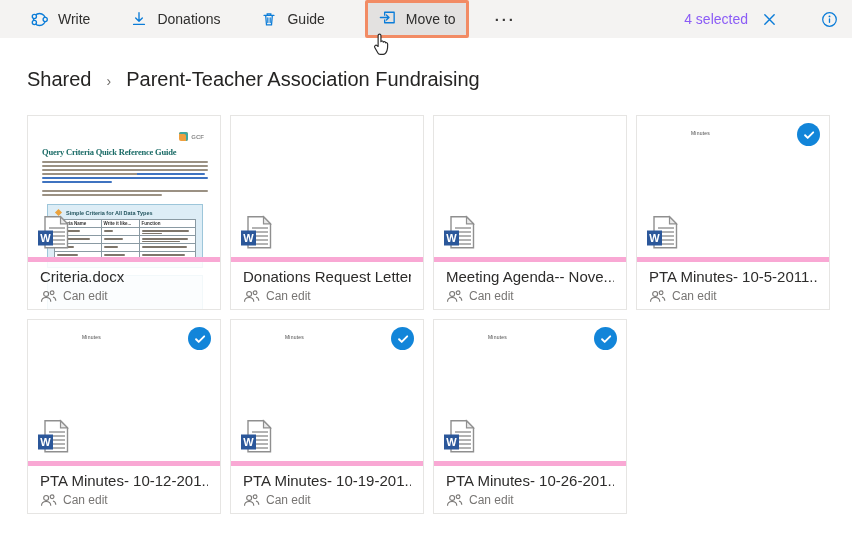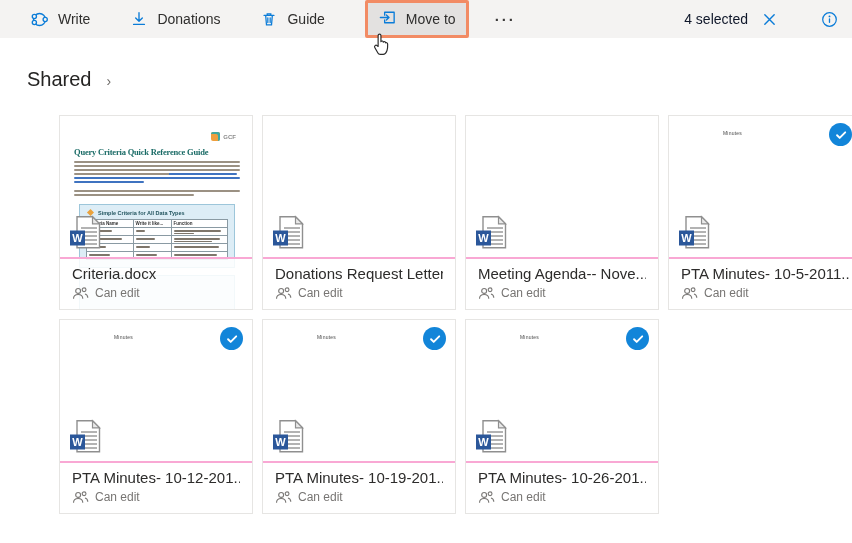--- a/index.html
+++ b/index.html
@@ -19,21 +19,21 @@
     margin-right:40px; cursor:pointer; white-space:nowrap;
   }
   .tb-item svg { display:block; }
   .moveto-btn {
     border:3px solid #f28b64; border-radius:2px; background:#e3e1e0;
     padding:5px 10px; margin-right:26px; display:flex; align-items:center; gap:9px;
     font-size:14px; color:#2f2e2d; cursor:pointer; position:relative;
   }
   .tb-more { letter-spacing:2px; font-weight:bold; color:#3b3a39; font-size:15px; }
   .tb-spacer { flex:1; }
-  .sel-count { font-size:14px; color:#0f172a; margin-right:14px; }
+  .sel-count { font-size:14px; color:#8b5cf6; margin-right:14px; }
   .x-btn { margin-right:44px; cursor:pointer; display:flex; }
   .info-btn { cursor:pointer; display:flex; }
 
   
   .hand-cursor { position:absolute; left:370px; top:30px; z-index:60; pointer-events:none; }
 
   
   .breadcrumb {
     margin:30px 0 0 27px; display:flex; align-items:center; gap:15px;
     font-size:20px; color:#252423;
@@ -41,26 +41,26 @@
   .crumb { cursor:pointer; }
   .crumb-sep { color:#6d6a67; font-size:14px; padding-top:3px; }
 
   
   .grid {
     margin:24px 0 0 27px;
     display:grid; grid-template-columns:repeat(4,194px); gap:9px 9px;
   }
   .card {
     width:194px; height:195px; background:#fff; border:1px solid #e6e5e3;
-    position:relative; cursor:pointer;margin-left:32px;
+    position:relative; cursor:pointer;
   }
   .preview { position:absolute; inset:0; overflow:hidden; }
   .footer {
     position:absolute; left:0; right:0; bottom:0; height:52px;
-    background:rgba(255,255,255,.87); border-top:2px solid #f9a8d4;
+    background:rgba(255,255,255,.87); border-top:5px solid #f9a8d4;
     padding:6px 12px 0; z-index:5;
   }
   .fname {
     font-size:15px; color:#2d2c2b; white-space:nowrap; overflow:hidden;
   }
   .fperm { display:flex; align-items:center; gap:6px; margin-top:4px;
     font-size:12px; color:#777573; }
   .word-icon { position:absolute; left:9px; bottom:54px; z-index:6; }
   .check {
     position:absolute; top:7px; right:9px; width:23px; height:23px;
@@ -171,20 +171,21 @@
 
 <div class="hand-cursor">
   <svg width="26" height="26" viewBox="0 0 24 24">
     <path d="M9.3 22.5 c-.8 0-1.6-.4-2-1.2 L4.4 16.2 c-.8-1.4.9-2.8 2.1-1.8 l1 .8 V5.2 c0-1.8 2.6-1.8 2.6 0 v5.6 c.1-.5.9-.8 1.4-.6 .5.2.8.6.8 1 .3-.4 1-.6 1.5-.3 .4.2.6.6.7 1 .3-.3.9-.3 1.3 0 .5.3.5.8.5 1.5 0 0 .1 3.6-.6 5.5 -.6 1.6-1.5 3.6-3.6 3.6 z" fill="#fff" stroke="#2b2b2b" stroke-width="1.1" stroke-linejoin="round"></path>
   </svg>
 </div>
 
 <div class="breadcrumb">
   <span class="crumb">Shared</span>
   <span class="crumb-sep">›</span>
+  <span class="crumb">Parent-Teacher Association Fundraising</span>
 </div>
 
 <div class="grid">
 
   <div class="card">
     <div class="preview">
       <div class="doc">
         <div class="logo-row">
           <span class="logo-mark"></span>
           <span class="logo-text">GCF</span>

